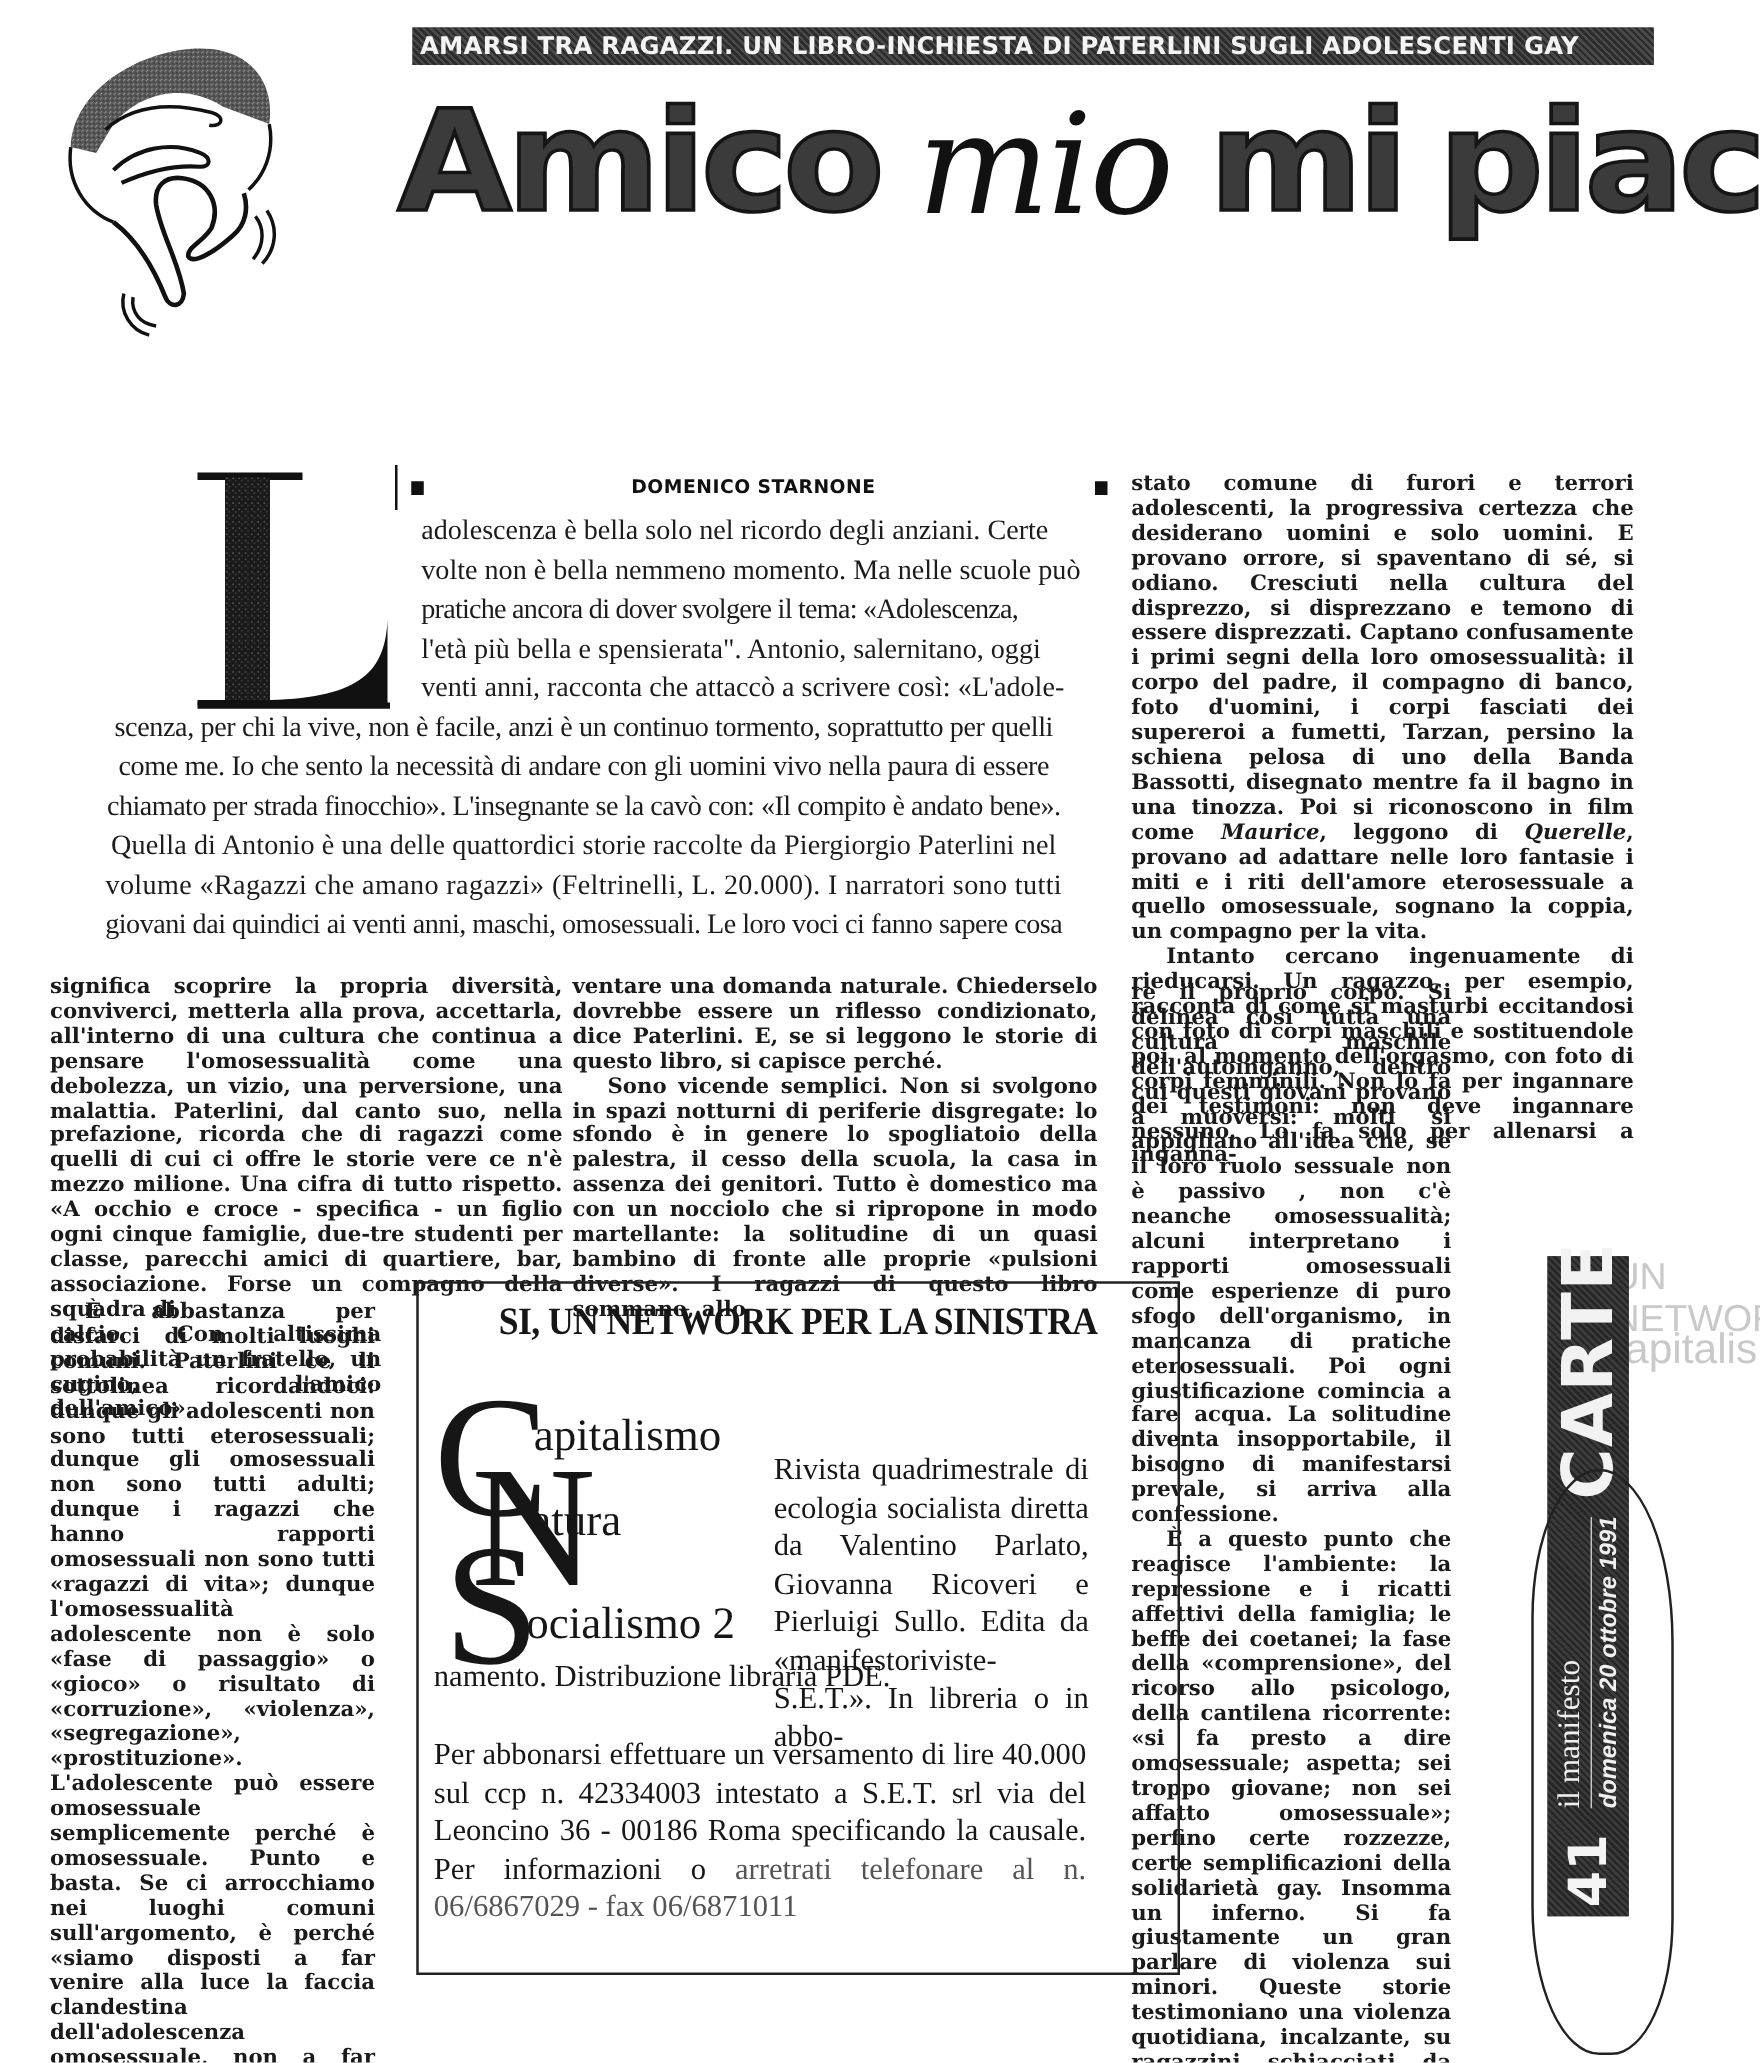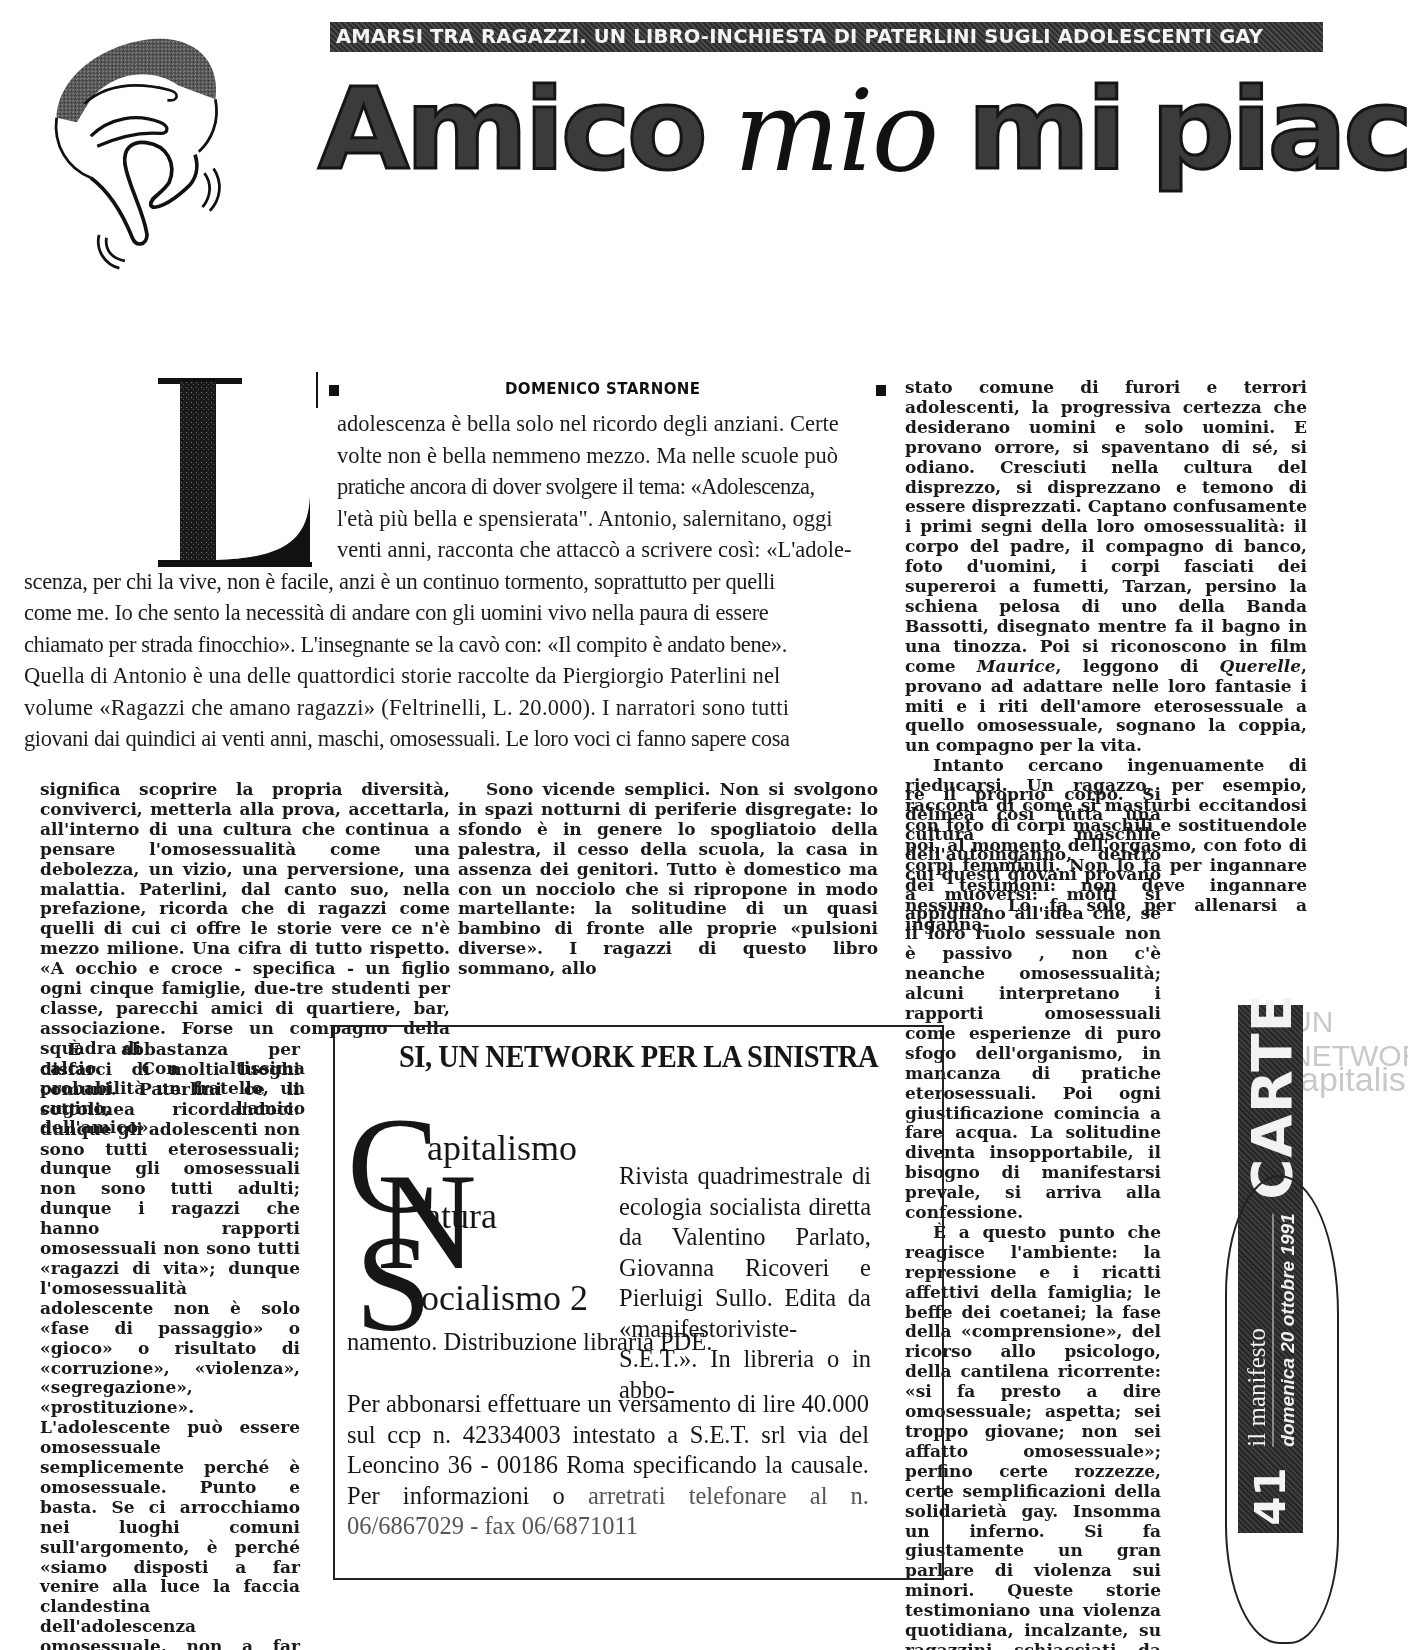--- a/index.html
+++ b/index.html
@@ -31,21 +31,21 @@
   .dropcap { left: 150px; top: 376px; width: 170px; height: 200px; }
   .byline-rule { left: 316px; top: 372px; width: 2px; height: 36px; background: #111; }
   .byline-sq-left { left: 329px; top: 385px; width: 10px; height: 11px; background: #111; }
   .byline-sq-right { left: 876px; top: 385px; width: 10px; height: 11px; background: #111; }
   .byline { left: 505px; top: 380px; font-family: "DejaVu Sans", sans-serif; font-weight: bold; font-size: 15px; letter-spacing: 0.4px; color: #111; }
 
   
   .lead { font-family: "Liberation Serif", serif; font-size: 22.5px; color: #1c1c1c; line-height: 31.5px; }
   .lead-line { position: absolute; white-space: nowrap; }
   .lead-indent { left: 337px; width: 550px; text-align: justify; }
-  .lead-full { left: 24px; width: 850px; }
+  .lead-full { left: 42px; width: 850px; text-align: center; }
 
   
   .body-col { font-family: "DejaVu Serif", serif; font-size: 17px; line-height: 19.9px; color: #1a1a1a; text-align: justify; hyphens: manual; font-weight: bold; }
   .body-col p { margin: 0; }
   .body-col p.indent { text-indent: 28px; }
   .col-left { left: 40px; top: 780px; width: 410px; }
   .col-left2 { left: 40px; top: 1040px; width: 260px; }
   .col-mid { left: 458px; top: 780px; width: 420px; }
   .col-right { left: 905px; top: 378px; width: 402px; }
   .col-right2 { left: 905px; top: 785px; width: 256px; }
@@ -126,21 +126,21 @@
   </svg>
 </div>
 
 <div class="abs byline-rule"></div>
 <div class="abs byline-sq-left"></div>
 <div class="abs byline">DOMENICO STARNONE</div>
 <div class="abs byline-sq-right"></div>
 
 <div class="lead">
   <div class="lead-line lead-indent" style="top:408px">adolescenza è bella solo nel ricordo degli anziani. Certe</div>
-  <div class="lead-line lead-indent" style="top:440px">volte non è bella nemmeno mezzo. Ma nelle scuole può</div>
+  <div class="lead-line lead-indent" style="top:440px">volte non è bella nemmeno momento. Ma nelle scuole può</div>
   <div class="lead-line lead-indent" style="top:471px;letter-spacing:-0.6px">pratiche ancora di dover svolgere il tema: «Adolescenza,</div>
   <div class="lead-line lead-indent" style="top:503px">l'età più bella e spensierata". Antonio, salernitano, oggi</div>
   <div class="lead-line lead-indent" style="top:534px">venti anni, racconta che attaccò a scrivere così: «L'adole-</div>
   <div class="lead-line lead-full" style="top:566px;letter-spacing:-0.3px">scenza, per chi la vive, non è facile, anzi è un continuo tormento, soprattutto per quelli</div>
   <div class="lead-line lead-full" style="top:597px;letter-spacing:-0.3px">come me. Io che sento la necessità di andare con gli uomini vivo nella paura di essere</div>
   <div class="lead-line lead-full" style="top:629px;letter-spacing:-0.4px">chiamato per strada finocchio». L'insegnante se la cavò con: «Il compito è andato bene».</div>
   <div class="lead-line lead-full" style="top:660px;letter-spacing:0.1px">Quella di Antonio è una delle quattordici storie raccolte da Piergiorgio Paterlini nel</div>
   <div class="lead-line lead-full" style="top:692px;letter-spacing:0.3px">volume «Ragazzi che amano ragazzi» (Feltrinelli, L. 20.000). I narratori sono tutti</div>
   <div class="lead-line lead-full" style="top:723px;letter-spacing:-0.4px">giovani dai quindici ai venti anni, maschi, omosessuali. Le loro voci ci fanno sapere cosa</div>
 </div>
@@ -148,20 +148,21 @@
 <div class="abs body-col col-left">
   <p>significa scoprire la propria diversità, conviverci, metterla alla prova, accettarla, all'interno di una cultura che continua a pensare l'omosessualità come una debolezza, un vizio, una perversione, una malattia. Paterlini, dal canto suo, nella prefazione, ricorda che di ragazzi come quelli di cui ci offre le storie vere ce n'è mezzo milione. Una cifra di tutto rispetto. «A occhio e croce - specifica - un figlio ogni cinque famiglie, due-tre studenti per classe, parecchi amici di quartiere, bar, associazione. Forse un compagno della squadra di</p>
   <p style="width:265px">calcio. Con altissima probabilità un fratello, un cugino, l'amico dell'amico».</p>
 </div>
 
 <div class="abs body-col col-left2">
   <p class="indent">È abbastanza per disfarci di molti luoghi comuni. Paterlini ce li sottolinea ricordandoci: dunque gli adolescenti non sono tutti eterosessuali; dunque gli omosessuali non sono tutti adulti; dunque i ragazzi che hanno rapporti omosessuali non sono tutti «ragazzi di vita»; dunque l'omosessualità adolescente non è solo «fase di passaggio» o «gioco» o risultato di «corruzione», «violenza», «segregazione», «prostituzione». L'adolescente può essere omosessuale semplicemente perché è omosessuale. Punto e basta. Se ci arrocchiamo nei luoghi comuni sull'argomento, è perché «siamo disposti a far venire alla luce la faccia clandestina dell'adolescenza omosessuale, non a far uscire dalla clandestinità la sua faccia più quotidiana e normale». Questa faccia non vogliamo vederla. Se la vedessimo, occorrerebbe imparare a chiedersi, per ogni comune normale ragazzino: gli piacciono gli uomini o le donne? Dovrebbe di-</p>
 </div>
 
 <div class="abs body-col col-mid">
+  <p>ventare una domanda naturale. Chiederselo dovrebbe essere un riflesso condizionato, dice Paterlini. E, se si leggono le storie di questo libro, si capisce perché.</p>
   <p class="indent">Sono vicende semplici. Non si svolgono in spazi notturni di periferie disgregate: lo sfondo è in genere lo spogliatoio della palestra, il cesso della scuola, la casa in assenza dei genitori. Tutto è domestico ma con un nocciolo che si ripropone in modo martellante: la solitudine di un quasi bambino di fronte alle proprie «pulsioni diverse». I ragazzi di questo libro sommano, allo</p>
 </div>
 
 <div class="abs body-col col-right">
   <p><span>stato comune di furori e terrori adolescenti, la progressiva certezza che desiderano uomini e solo uomini. E provano orrore, si spaventano di sé, si odiano. Cresciuti nella cultura del disprezzo, si disprezzano e temono di essere disprezzati. Captano confusamente i primi segni della loro omosessualità: il corpo del padre, il compagno di banco, foto d'uomini, i corpi fasciati dei supereroi a fumetti, Tarzan, persino la schiena pelosa di uno della Banda Bassotti, disegnato mentre fa il bagno in una tinozza. Poi si riconoscono in film come</span> <em>Maurice</em><span>, leggono di </span><em>Querelle</em><span>, provano ad adattare nelle loro fantasie i miti e i riti dell'amore eterosessuale a quello omosessuale, sognano la coppia, un compagno per la vita.</span></p>
   <p class="indent">Intanto cercano ingenuamente di rieducarsi. Un ragazzo, per esempio, racconta di come si masturbi eccitandosi con foto di corpi maschili e sostituendole poi, al momento dell'orgasmo, con foto di corpi femminili. Non lo fa per ingannare dei testimoni: non deve ingannare nessuno. Lo fa solo per allenarsi a inganna-</p>
 </div>
 
 <div class="abs body-col col-right2">
   <p>re il proprio corpo. Si delinea così tutta una cultura maschile dell'autoinganno, dentro cui questi giovani provano a muoversi: molti si appigliano all'idea che, se il loro ruolo sessuale non è passivo , non c'è neanche omosessualità; alcuni interpretano i rapporti omosessuali come esperienze di puro sfogo dell'organismo, in mancanza di pratiche eterosessuali. Poi ogni giustificazione comincia a fare acqua. La solitudine diventa insopportabile, il bisogno di manifestarsi prevale, si arriva alla confessione.</p>

